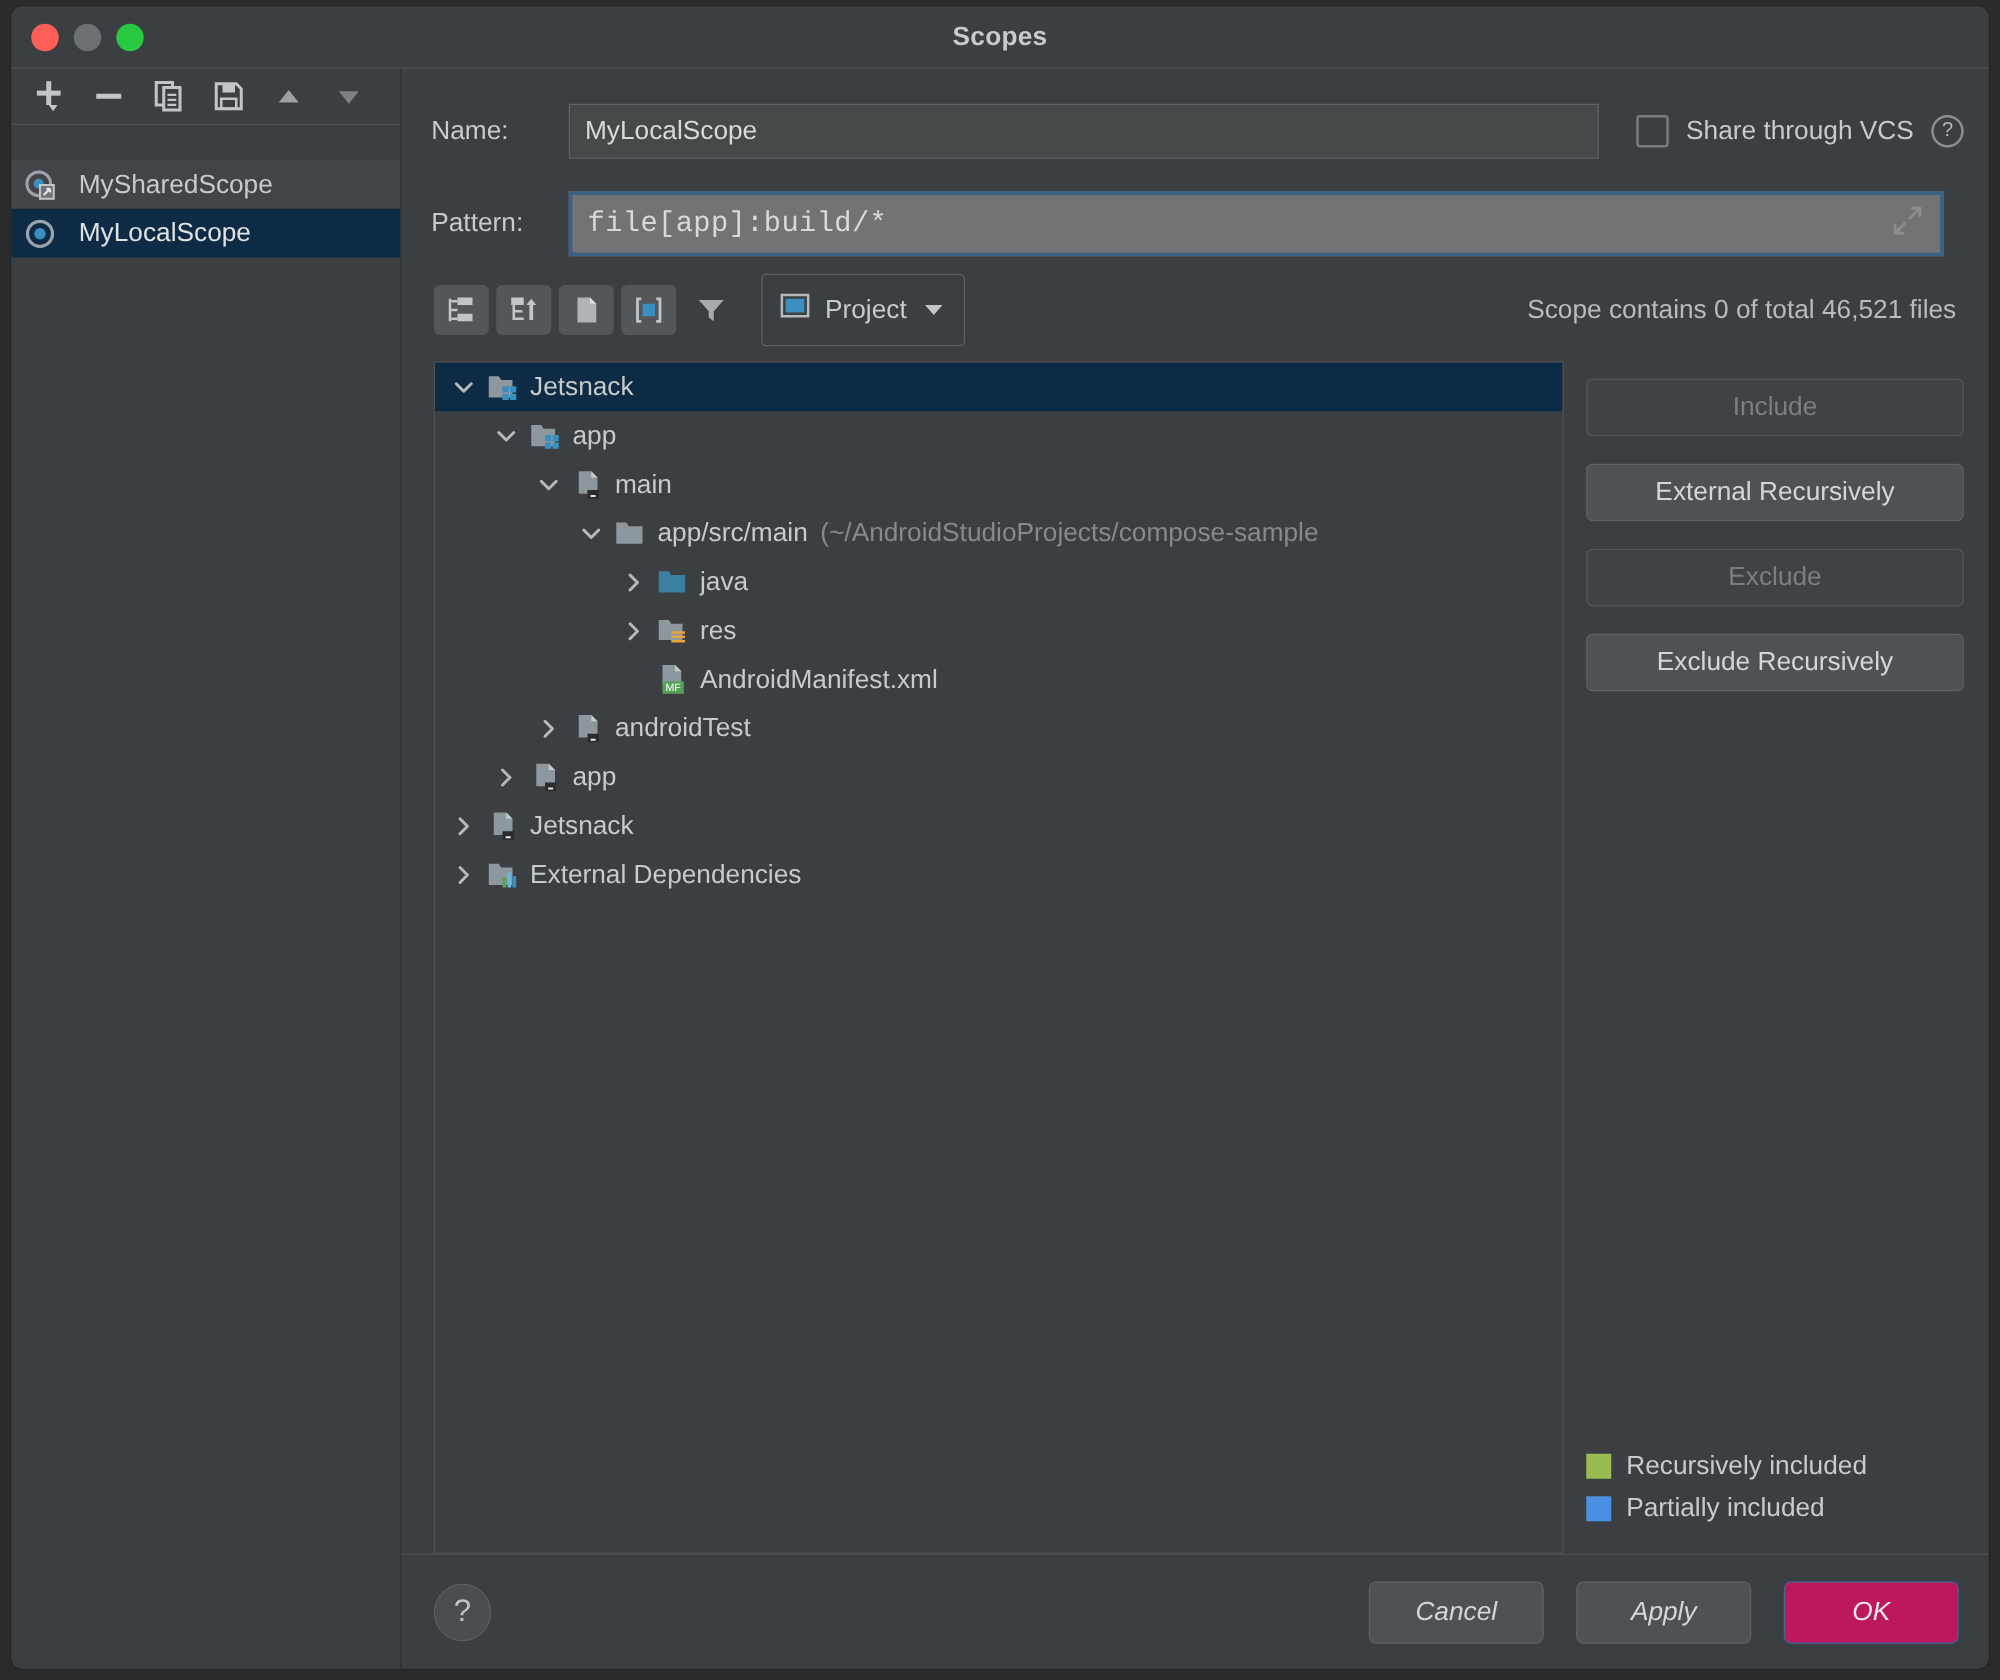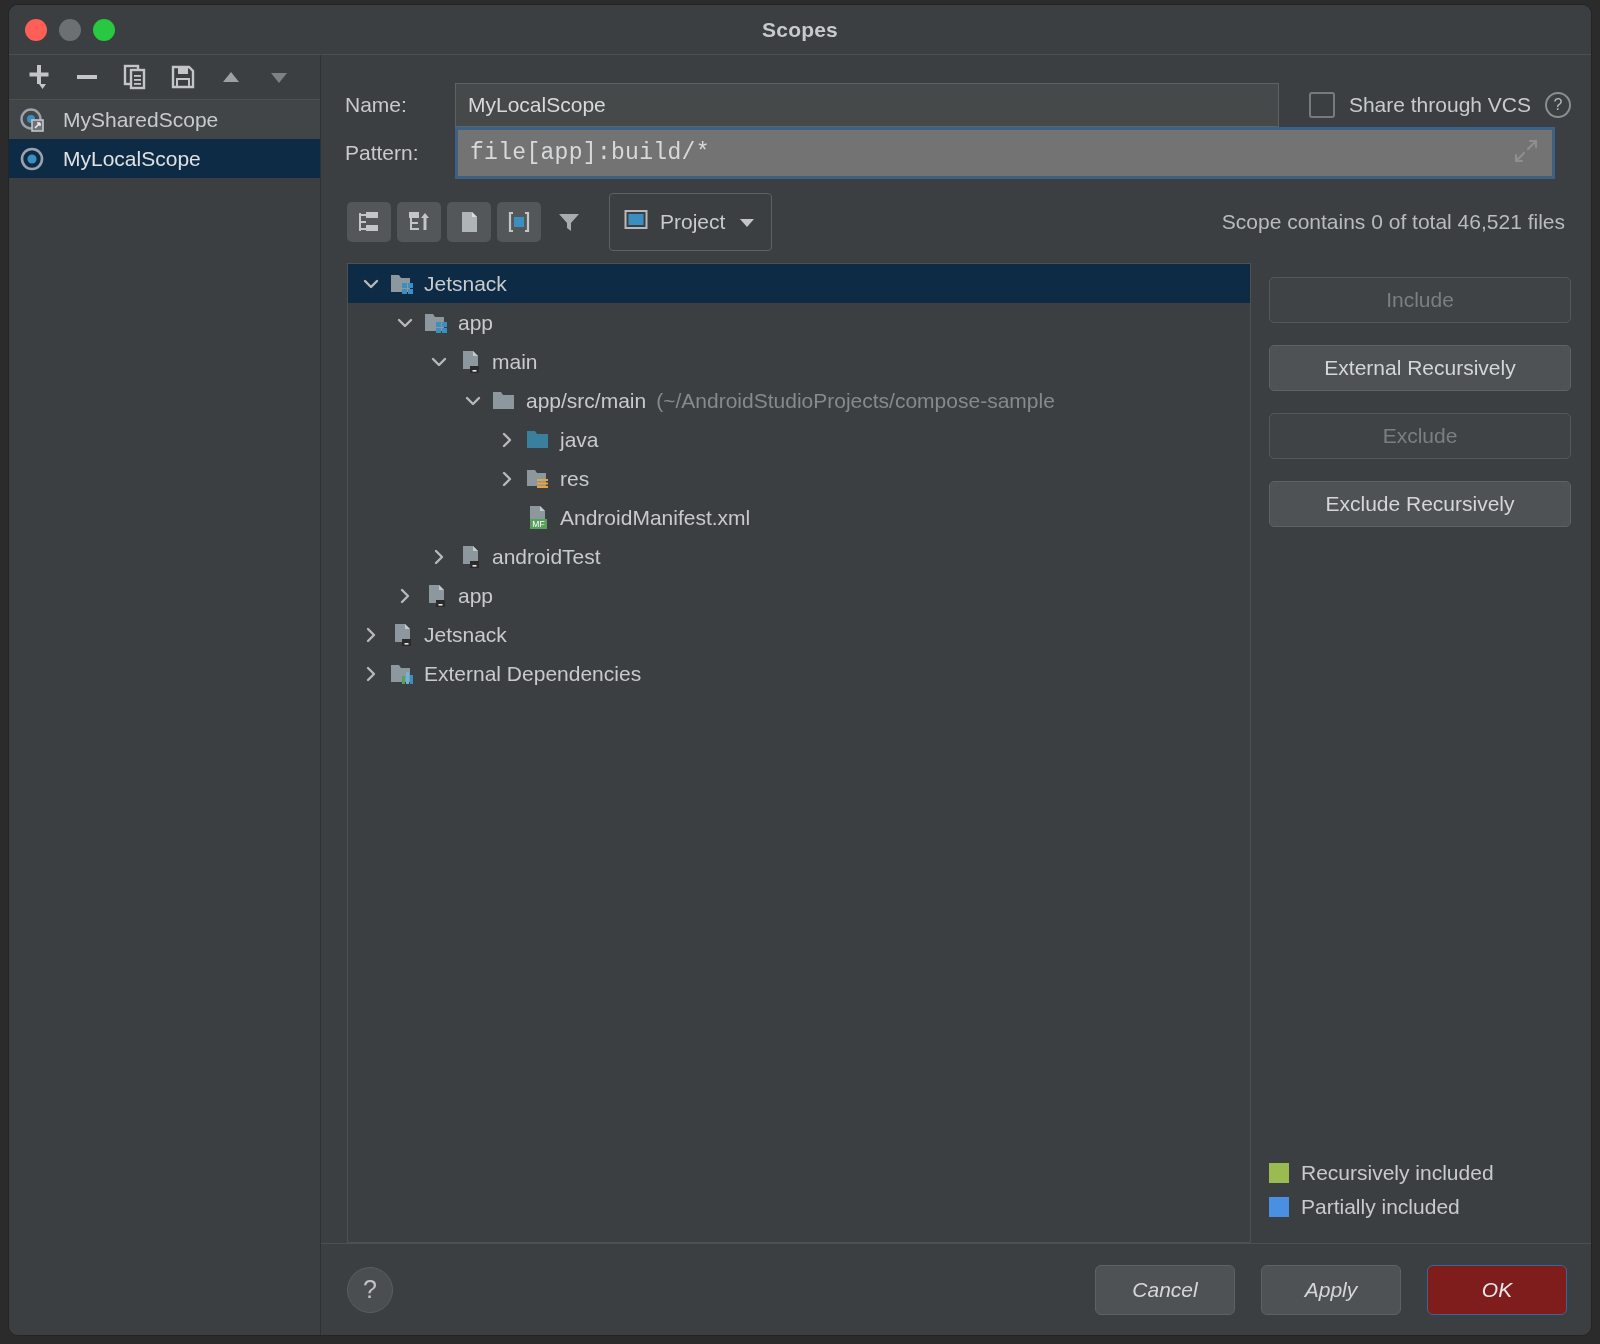--- a/index.html
+++ b/index.html
@@ -47,21 +47,21 @@
     height: 45px; flex: 0 0 45px;
     display: flex; align-items: center; gap: 4px;
     padding-left: 8px;
     border-bottom: 1px solid #4c5052;
   }
   .tb-btn {
     width: 44px; height: 36px;
     display: flex; align-items: center; justify-content: center;
     border-radius: 4px;
   }
-  .scope-list { flex: 1; padding-top: 0; }
+  .scope-list { flex: 1; padding-top: 0; margin-top: 28px; }
   .scope-row {
     height: 39px; display: flex; align-items: center;
     padding-left: 8px; gap: 10px;
     font-size: 21px; color: #c8cacb;
   }
   .scope-row.alt { background: #414547; }
   .scope-row.sel { background: #0d2b45; color: #dfe1e2; }
   
   .main { flex: 1; display: flex; flex-direction: column; padding: 0 0 0 0; min-width: 0; }
   .field-row {
@@ -174,21 +174,21 @@
     display: flex; align-items: center; justify-content: center;
   }
   .foot-btns { margin-left: auto; display: flex; gap: 26px; font-style: italic; }
   .btn {
     height: 50px; min-width: 140px; padding: 0 26px;
     border-radius: 6px; border: 1px solid #5e6264;
     background: #4e5254; color: #d4d6d7; font-size: 21px;
     display: flex; align-items: center; justify-content: center;
     font-family: "Liberation Sans", sans-serif;
   }
-  .btn.primary { background: #7f1d1d; border-color: #3a6598; color: #e7e9ea; }
+  .btn.primary { background: #be185d; border-color: #3a6598; color: #e7e9ea; }
 </style>
 </head>
 <body>
 
 <div class="window">
 
   <div class="titlebar">
     <div class="traffic">
       <div class="tl tl-red"></div>
       <div class="tl tl-yellow"></div>
@@ -270,21 +270,21 @@
       <div class="field-row" style="margin-top:28px;">
         <div class="field-label">Name:</div>
         <input class="name-input" type="text" value="MyLocalScope" style="">
         <div class="vcs-wrap">
           <div class="checkbox"></div>
           <div class="vcs-label">Share through VCS</div>
           <div class="help-circle">?</div>
         </div>
       </div>
 
-      <div class="field-row" style="padding-right:36px;">
+      <div class="field-row" style="margin-top:26px; padding-right:36px;">
         <div class="field-label">Pattern:</div>
         <div class="pattern-wrap">
           <input class="pattern-input" type="text" value="file[app]:build/*" style="">
           <span class="expand-ico">
             <svg width="28" height="28" viewBox="0 0 28 28">
               <path d="M16 12 L24 4 M24 4 H18 M24 4 V10" stroke="#8c8f91" stroke-width="2.2" fill="none" stroke-linecap="round"></path>
               <path d="M12 16 L4 24 M4 24 H10 M4 24 V18" stroke="#8c8f91" stroke-width="2.2" fill="none" stroke-linecap="round"></path>
             </svg>
           </span>
         </div>

